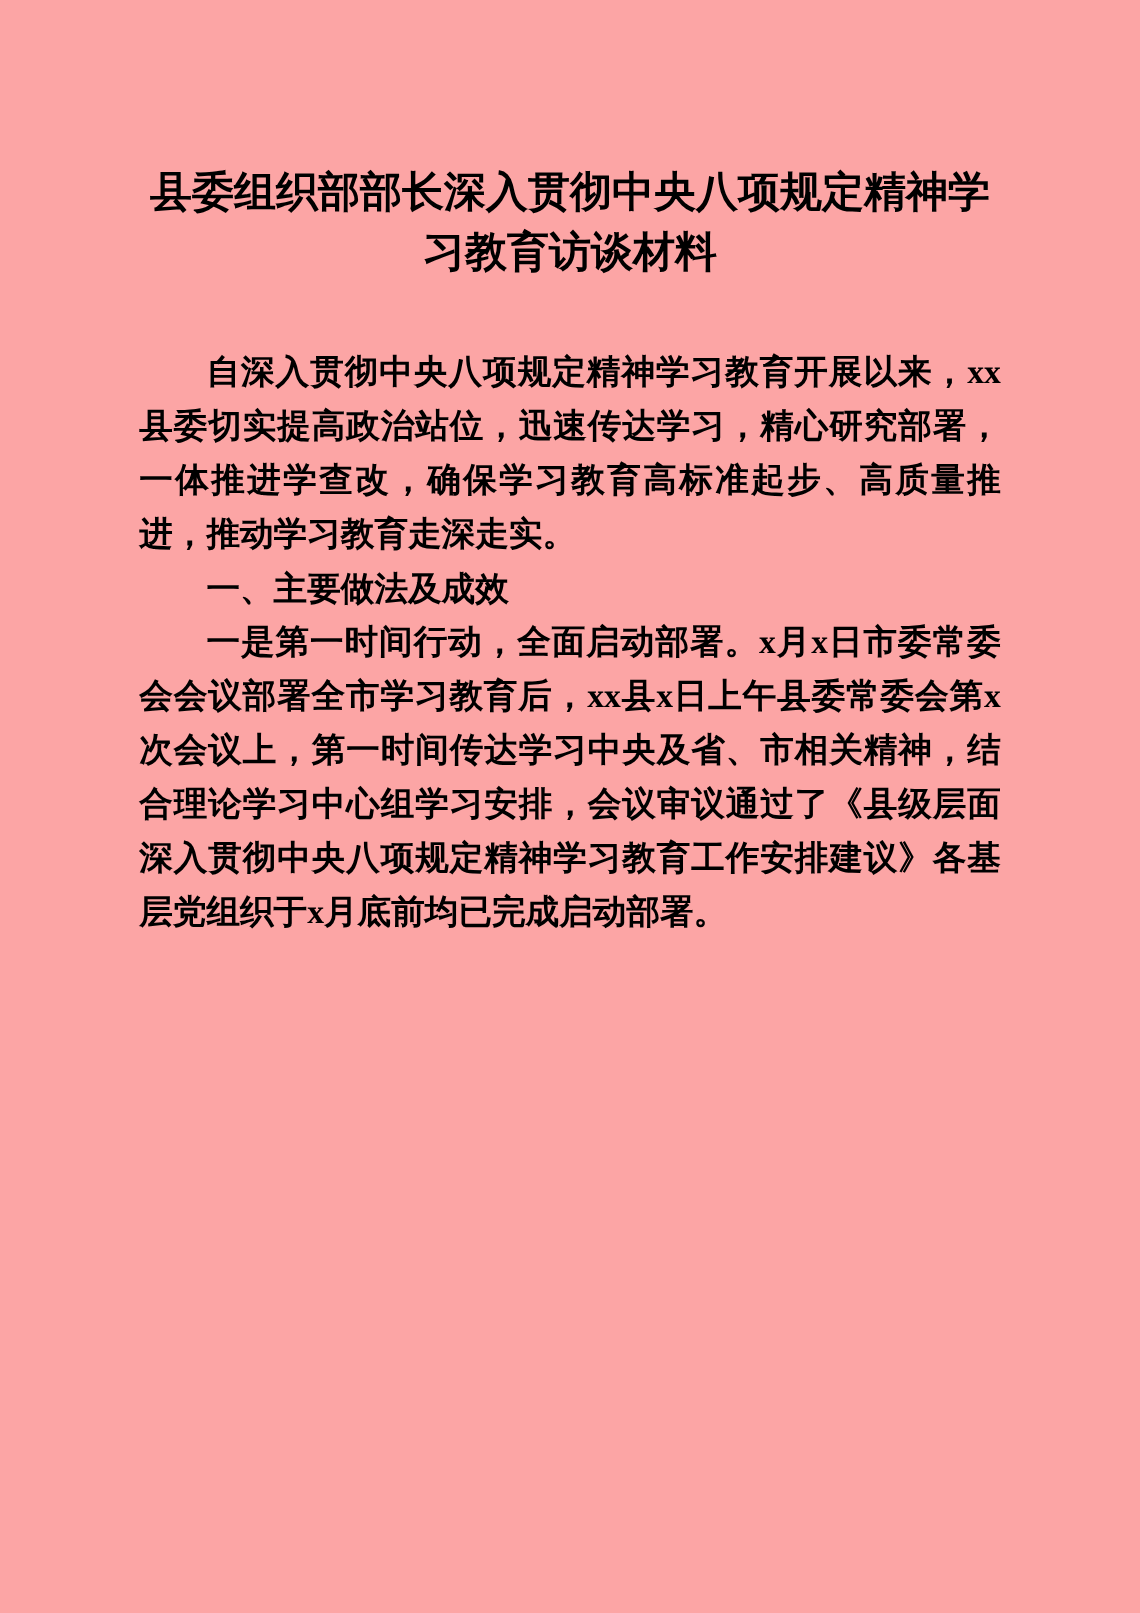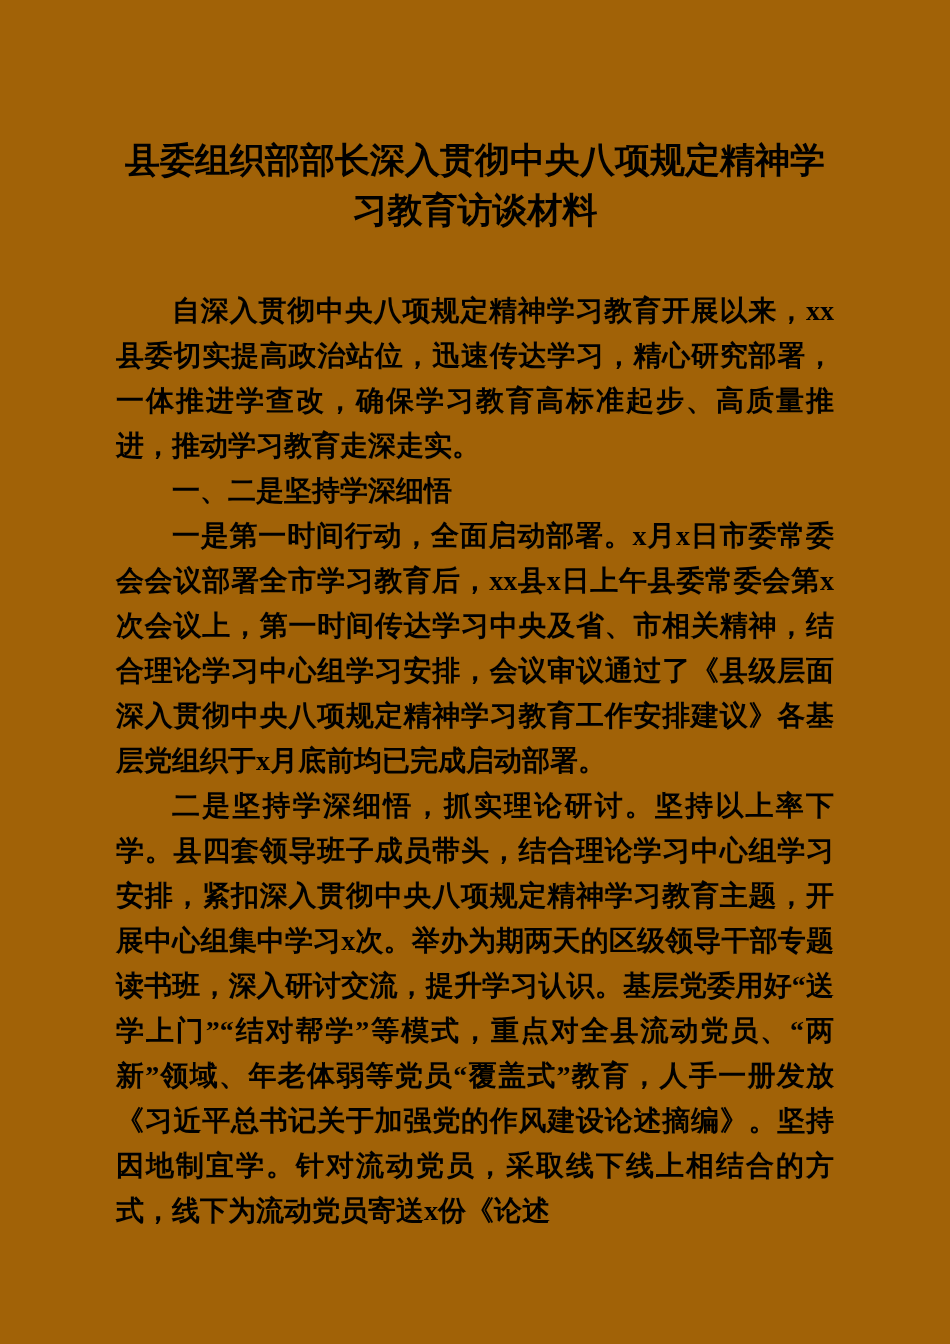--- a/index.html
+++ b/index.html
@@ -12,21 +12,21 @@
     background: #ffffff;
     color: #000000;
     font-family: "Liberation Serif", "DejaVu Serif", serif;
     overflow: hidden;
   }
   .page {
     box-sizing: border-box;
     width: 950px;
     height: 1344px;
     padding: 136px 116px 0 116px;
-    background: #a16207;
+    background: #fca5a5;
   }
   .doc-title {
     font-size: 35px;
     font-weight: bold;
     line-height: 50px;
     text-align: center;
     margin: 0 4px 52px 4px;
     color: #000000;
     font-family: "Liberation Serif", "DejaVu Serif", serif;
   }
@@ -46,18 +46,17 @@
   }
 </style>
 </head>
 <body>
 
 <div class="page">
   <h1 class="doc-title">县委组织部部长深入贯彻中央八项规定精神学习教育访谈材料</h1>
 
   <p class="para">自深入贯彻中央八项规定精神学习教育开展以来，xx县委切实提高政治站位，迅速传达学习，精心研究部署，一体推进学查改，确保学习教育高标准起步、高质量推进，推动学习教育走深走实。</p>
 
-  <p class="para heading">一、二是坚持学深细悟</p>
+  <p class="para heading">一、主要做法及成效</p>
 
   <p class="para">一是第一时间行动，全面启动部署。x月x日市委常委会会议部署全市学习教育后，xx县x日上午县委常委会第x次会议上，第一时间传达学习中央及省、市相关精神，结合理论学习中心组学习安排，会议审议通过了《县级层面深入贯彻中央八项规定精神学习教育工作安排建议》各基层党组织于x月底前均已完成启动部署。</p>
 
-  <p class="para">二是坚持学深细悟，抓实理论研讨。坚持以上率下学。县四套领导班子成员带头，结合理论学习中心组学习安排，紧扣深入贯彻中央八项规定精神学习教育主题，开展中心组集中学习x次。举办为期两天的区级领导干部专题读书班，深入研讨交流，提升学习认识。基层党委用好“送学上门”“结对帮学”等模式，重点对全县流动党员、“两新”领域、年老体弱等党员“覆盖式”教育，人手一册发放《习近平总书记关于加强党的作风建设论述摘编》。坚持因地制宜学。针对流动党员，采取线下线上相结合的方式，线下为流动党员寄送x份《论述</p>
 </div>
 
 </body></html>

